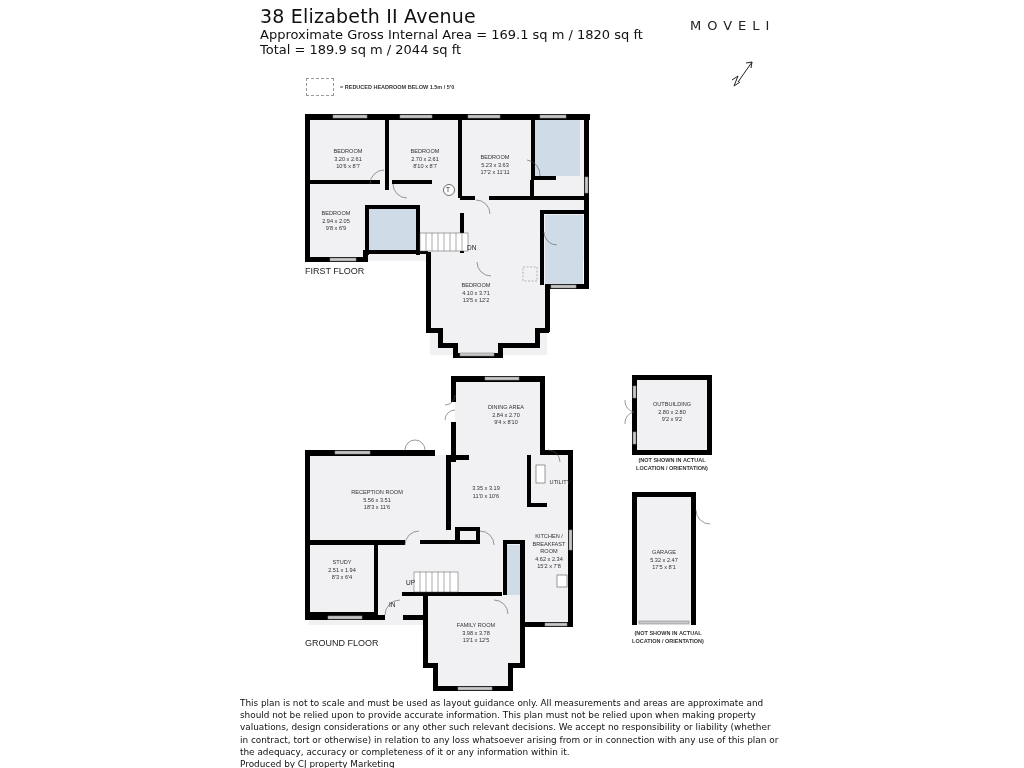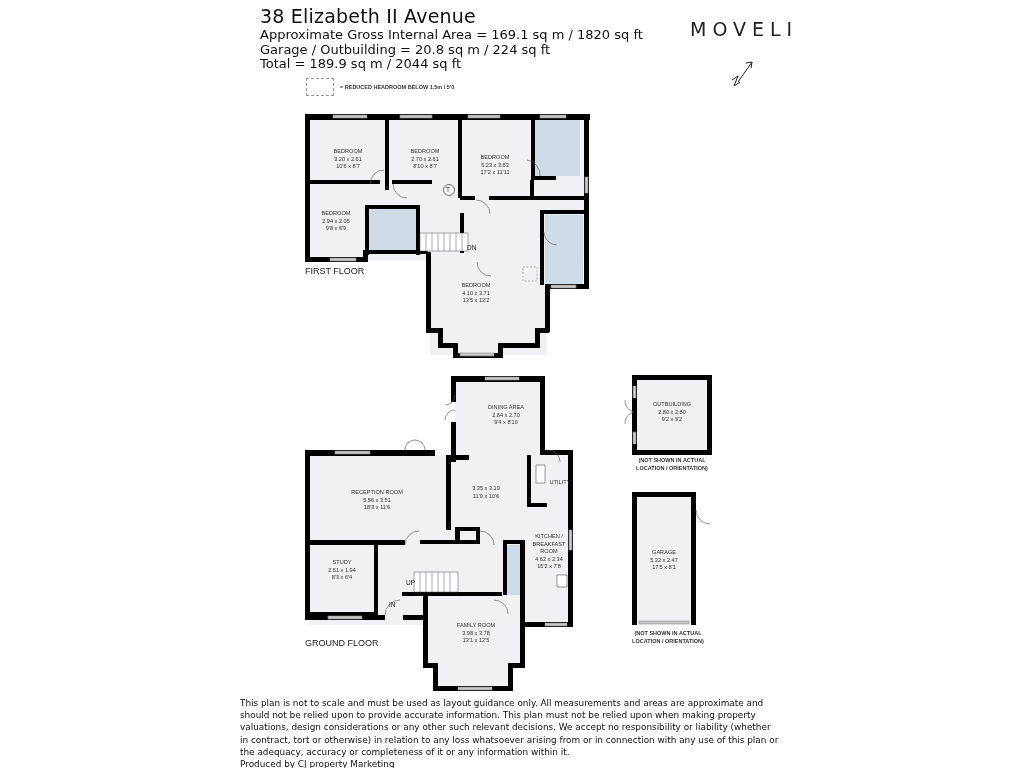--- a/index.html
+++ b/index.html
@@ -3,36 +3,35 @@
 <meta charset="utf-8">
 <style>
   html, body { margin:0; padding:0; background:#ffffff; }
   body { width:1024px; height:768px; position:relative; overflow:hidden; font-family:"DejaVu Sans", sans-serif; color:#1a1a1a; }
   .header { position:absolute; left:240px; top:4px;margin-left:20px; }
   .title { font-size:19px; font-weight:normal; letter-spacing:0.2px; line-height:24px; color:#111; }
   .area-line { font-size:13px; line-height:14.5px; color:#111; }
   .legend { position:absolute; left:306px; top:78px; display:flex; align-items:center; gap:6px; }
   .legend-box { width:26px; height:16px; border:1px dashed #999; }
   .legend-text { font-family:"Liberation Sans", sans-serif; font-size:5.5px; font-weight:bold; color:#333; }
-  .brand { position:absolute; left:690px; top:18px; font-family:"DejaVu Sans", sans-serif; font-size:19px; letter-spacing:6px; color:#222; }
+  .brand { position:absolute; left:690px; top:18px; font-family:"DejaVu Sans", sans-serif; font-size:13px; letter-spacing:6px; color:#222; }
   .compass { position:absolute; left:730px; top:58px; }
   .plan { position:absolute; left:0; top:0; }
   .rlabel { position:absolute; text-align:center; font-family:"Liberation Sans", sans-serif; font-size:5.6px; line-height:7.6px; color:#333; transform:translateX(-50%); white-space:nowrap; }
   .floor-label { position:absolute; font-family:"Liberation Sans", sans-serif; font-size:9px; color:#222;text-align:right; }
   .tiny { position:absolute; font-family:"Liberation Sans", sans-serif; font-size:6.5px; color:#222; }
   .note { position:absolute; text-align:center; font-family:"Liberation Sans", sans-serif; font-size:5.5px; line-height:8px; color:#333; transform:translateX(-50%); white-space:nowrap; font-weight:bold; }
   .disclaimer { position:absolute; left:240px; top:697px; width:540px; font-size:8.9px; line-height:12.2px; color:#111; }
 </style>
 </head>
 <body>
 
 <div class="header">
   <div class="title">38 Elizabeth II Avenue</div>
   <div class="area-line">Approximate Gross Internal Area = 169.1 sq m / 1820 sq ft</div>
-  <div class="area-line">Garage / Outbuilding = 20.8 sq m / 224 sq ft</div>
   <div class="area-line">Total = 189.9 sq m / 2044 sq ft</div>
 </div>
 
 <div class="legend">
   <div class="legend-box"></div>
   <span class="legend-text">= REDUCED HEADROOM BELOW 1.5m / 5'0</span>
 </div>
 
 <div class="brand">MOVELI</div>
 

